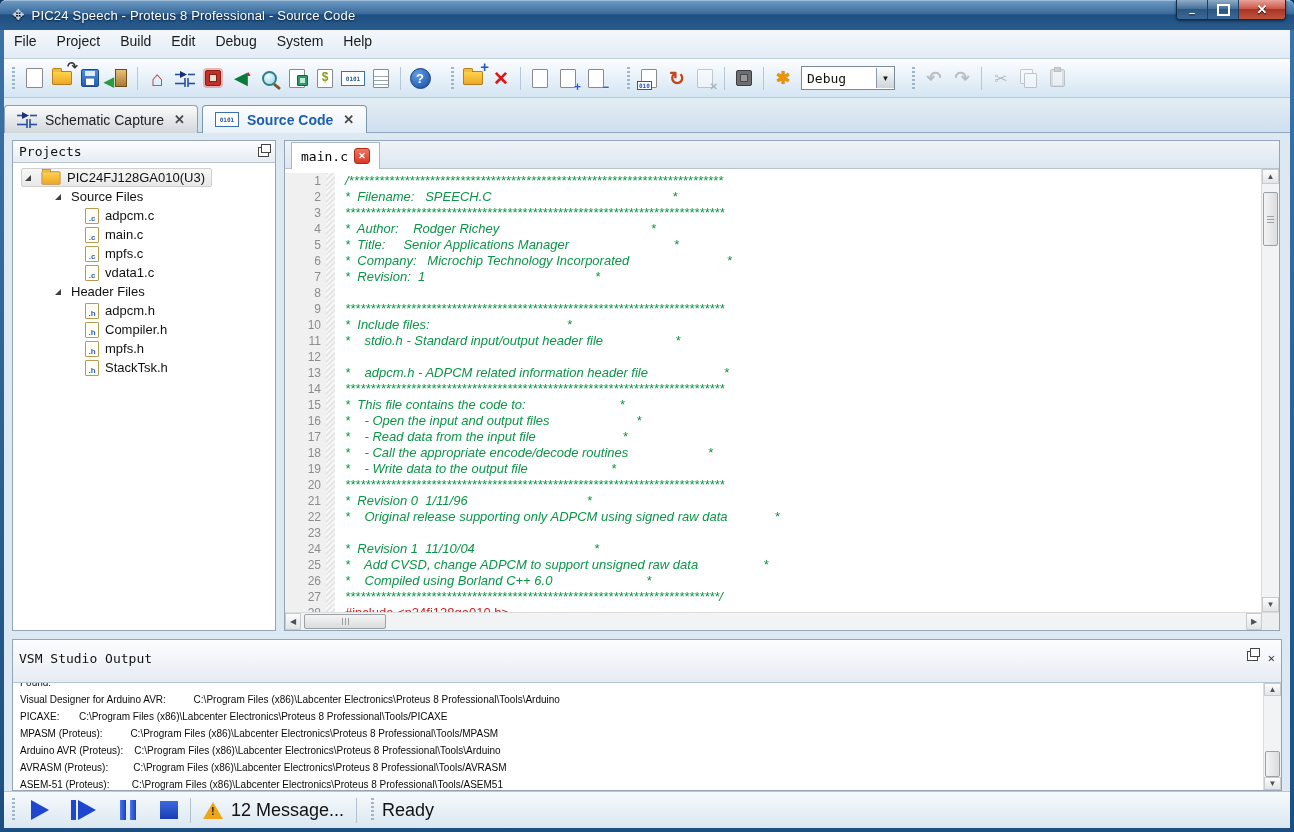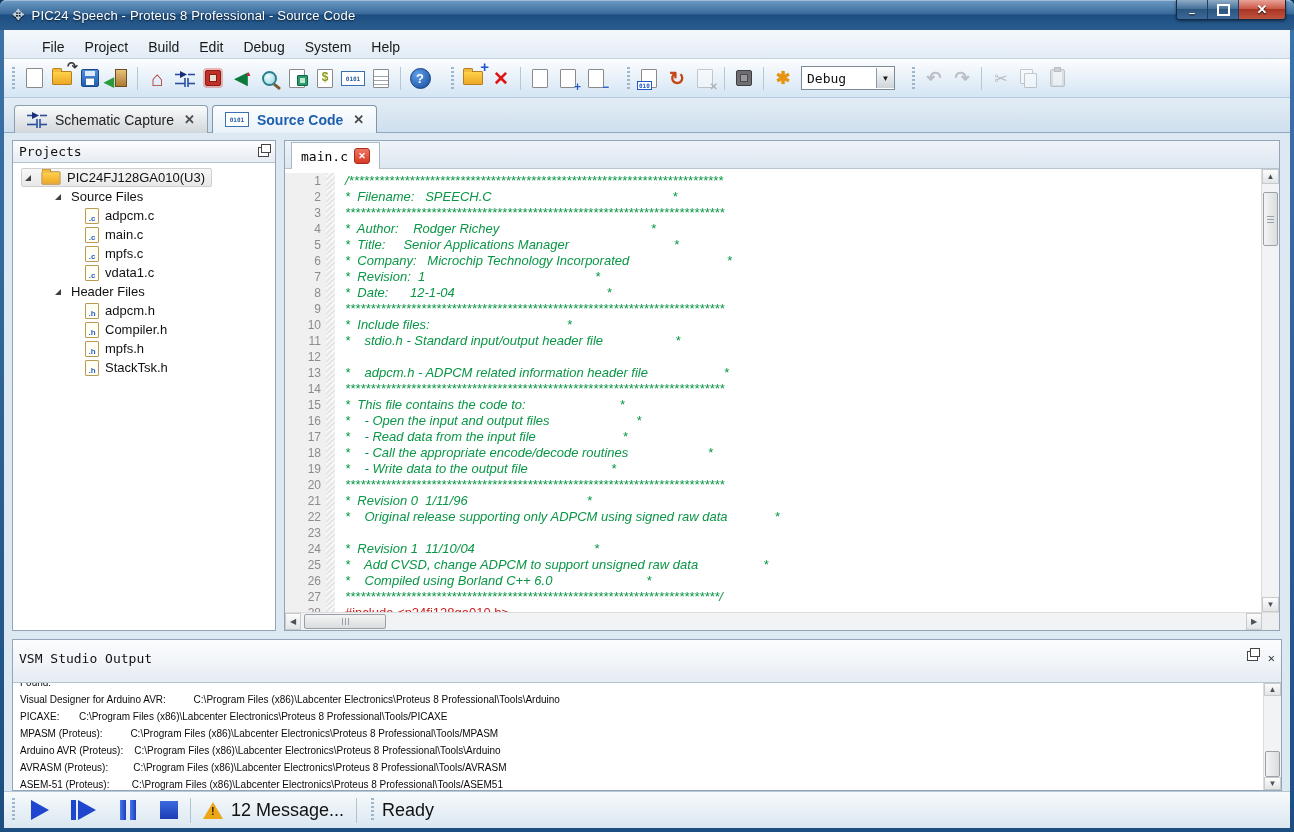--- a/index.html
+++ b/index.html
@@ -11,21 +11,21 @@
   .titlebar{height:30px;flex:none;display:flex;align-items:center;background:linear-gradient(#6e9cc6 0%,#3a6b9c 45%,#1d4f82 50%,#2a5c8e 100%);border-radius:6px 6px 0 0;position:relative;margin:0 -4px;padding:0 8px;box-shadow:inset 0 1px 0 rgba(255,255,255,.35)}
   .appicon{color:#c7d3de;font-size:15px;margin:0 7px 0 4px;text-shadow:0 1px 1px #000}
   .wtitle{color:#fff;font-size:13px;text-shadow:0 1px 2px rgba(0,0,0,.7);letter-spacing:.2px}
   .wc{position:absolute;right:8px;top:0;display:flex;height:19px;border-radius:0 0 4px 4px;overflow:hidden;border:1px solid #0e2c49;border-top:none;box-shadow:0 1px 3px rgba(0,0,0,.5)}
   .wcb{display:flex;align-items:center;justify-content:center;color:#fff;font-size:11px;font-weight:bold;background:linear-gradient(#8fadc6,#46719b 45%,#2c567e 50%,#3c689a);border-right:1px solid #1c3e60;text-shadow:0 1px 1px #000}
   .wcb.min,.wcb.max{width:30px}
   .wcb.close{width:46px;background:linear-gradient(#e9a399,#cc5a49 45%,#a83524 50%,#c2553f);border-right:none;font-size:13px}
   .maxsq{width:9px;height:8px;border:2px solid #fff;display:inline-block}
 
   
-  .menubar{height:28px;flex:none;display:flex;align-items:flex-end;background:linear-gradient(#f4f8fc,#e2ecf5);border-bottom:1px solid #c2d2e0;padding-left:28px}
+  .menubar{height:28px;flex:none;display:flex;align-items:flex-start;background:linear-gradient(#f4f8fc,#e2ecf5);border-bottom:1px solid #c2d2e0;padding-left:0}
   .mitem{font-size:14px;color:#1a1a1a;padding:3px 10px;border-radius:2px}
 
   
   .toolbar{height:38px;flex:none;display:flex;align-items:center;background:linear-gradient(#fcfdff,#d4e5f3);border-bottom:1px solid #b6cbdd;padding-left:4px}
   .island{display:flex;align-items:center;height:32px;margin-right:9px;padding:0 4px}
   .grip{width:3px;height:22px;margin-right:5px;background:repeating-linear-gradient(#9db6ca 0 2px,transparent 2px 4px)}
   .isep{width:1px;height:23px;background:#b4c8da;margin:0 5px}
   .tbtn{position:relative;width:28px;height:27px;display:flex;align-items:center;justify-content:center;border-radius:3px;flex:none}
   .tbtn.dis{opacity:.42;filter:grayscale(1)}
   .ovr{position:absolute;font-weight:bold;line-height:1}
@@ -52,21 +52,21 @@
   .mcode{min-width:20px;height:13px;background:#fff;border:1px solid #3a6fb0;color:#2a5fa8;font:bold 6px "DejaVu Sans Mono",monospace;display:inline-flex;align-items:center;justify-content:center;padding:0 1px}
   .mhelp{width:19px;height:19px;border-radius:50%;background:radial-gradient(circle at 35% 30%,#5fa0e8,#14489c);color:#fff;font:bold 13px "Liberation Sans",sans-serif;display:inline-flex;align-items:center;justify-content:center;border:1px solid #0e3a7e}
   .mclip{width:13px;height:16px;background:#c4c4c4;border:1px solid #848484;border-radius:2px;position:relative;display:inline-block}
   .mclip::before{content:"";position:absolute;left:3px;top:-3px;width:5px;height:3px;background:#9a9a9a;border:1px solid #777}
   .mclip::after{content:"";position:absolute;inset:2px 2px 1px 2px;background:#f2f2f2}
   .combo{display:flex;align-items:center;height:22px;border:1px solid #7a8a98;background:#fff;width:92px;margin-left:4px}
   .combo .val{flex:1;font:13px "DejaVu Sans Mono",monospace;color:#111;padding-left:5px}
   .combo .cbtn{width:17px;height:20px;background:linear-gradient(#fbfbfb,#cfd4d9);border-left:1px solid #8a9aa8;display:flex;align-items:center;justify-content:center;font-size:8px;color:#1a1a1a;margin:0}
 
   
-  .tabbar{height:34px;flex:none;display:flex;align-items:flex-end;background:linear-gradient(#e3edf5,#cfdfee);border-bottom:1px solid #8fa8bf;padding-left:10px}
+  .tabbar{height:34px;flex:none;display:flex;align-items:flex-end;background:linear-gradient(#e3edf5,#cfdfee);border-bottom:1px solid #8fa8bf;}
   .vtab{height:27px;display:inline-flex;align-items:center;gap:8px;padding:0 12px;border:1px solid #8c9eb0;border-bottom:none;border-radius:4px 4px 0 0;margin-right:4px;margin-bottom:-1px;font-size:14px}
   .vtab.inactive{background:linear-gradient(#fafbfb,#d2d7db);color:#222}
   .vtab.active{background:linear-gradient(#fdfeff,#e9f1f9);color:#1d5fae;font-weight:bold;border-color:#7e96ad;z-index:2;position:relative}
   .tabx{color:#4a4a4a;font-weight:bold;font-size:13px;margin-left:2px}
 
   
   .main{flex:1;display:flex;padding:7px 10px 0 8px;gap:8px;min-height:0}
   .projects{width:262px;flex:none;background:#fff;border:1px solid #93a5b6;display:flex;flex-direction:column}
   .phead{height:21px;flex:none;display:flex;align-items:center;justify-content:space-between;background:linear-gradient(#fdfdfe,#e6ecf3);border-bottom:1px solid #b8c4d0;padding:0 6px;font:13px "DejaVu Sans Mono",monospace;color:#111}
   .pfl{width:9px;height:8px;border:1px solid #444;background:#fff;position:relative;display:inline-block}
@@ -437,21 +437,20 @@
                 <span class="ct g">*  Company:   Microchip Technology Incorporated                           *</span>
               </div>
               <div class="cl">
                 <span class="ln">7</span>
                 <span class="hz"></span>
                 <span class="ct g">*  Revision:  1                                               *</span>
               </div>
               <div class="cl">
                 <span class="ln">8</span>
                 <span class="hz"></span>
-                <span class="ct g">*  Date:      12-1-04                                          *</span>
               </div>
               <div class="cl">
                 <span class="ln">9</span>
                 <span class="hz"></span>
                 <span class="ct g">***************************************************************************</span>
               </div>
               <div class="cl">
                 <span class="ln">10</span>
                 <span class="hz"></span>
                 <span class="ct g">*  Include files:                                      *</span>

